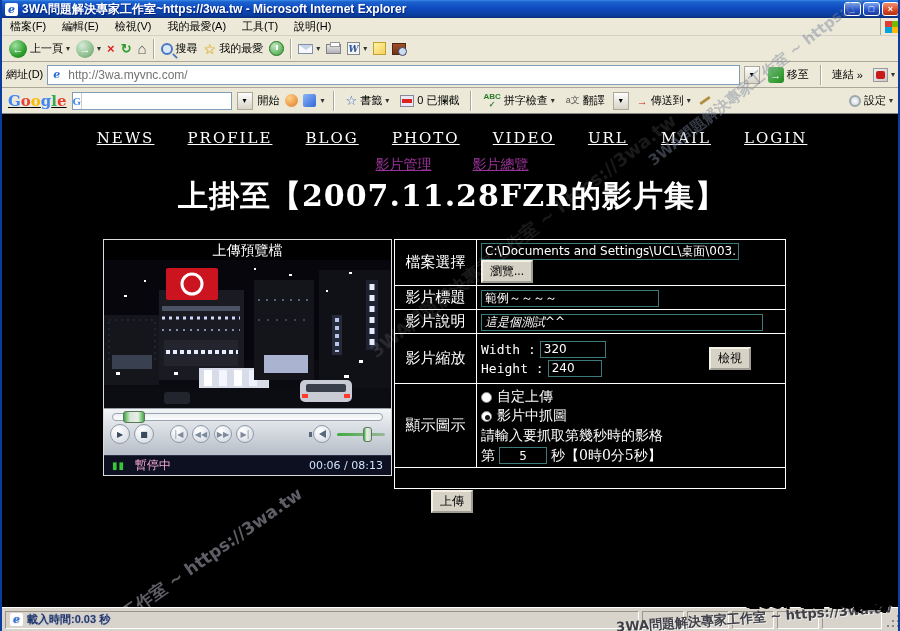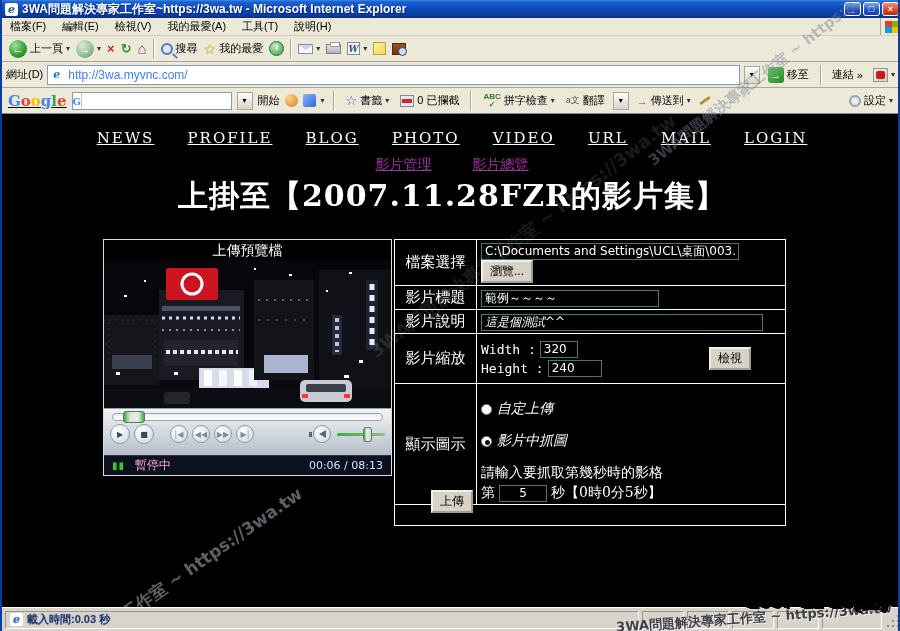--- a/index.html
+++ b/index.html
@@ -53,21 +53,21 @@
   .note{width:13px;height:13px;background:linear-gradient(135deg,#fff4a0,#f4d060);border:1px solid #c0a030;}
   .movie{width:14px;height:12px;background:linear-gradient(#a05028,#703418);border:1px solid #502810;position:relative;}
   .movie::after{content:"";position:absolute;right:-2px;bottom:-2px;width:7px;height:7px;border:1px solid #446;border-radius:50%;background:#cde;}
   .sep{width:2px;height:20px;margin:0 3px;border-left:1px solid #aca899;border-right:1px solid #fff;}
   .dd{font-size:8px;color:#333;}
   
   .addressbar{position:absolute;left:0;top:62px;width:900px;height:26px;background:#ece9d8;
     display:flex;align-items:center;padding:0 4px;gap:4px;border-bottom:1px solid #aca899;font-size:11px;}
   .addr-field{flex:1;height:20px;background:#fff;border:1px solid #7f9db9;display:flex;align-items:center;padding:0 2px;gap:3px;}
   .e-ico{width:13px;height:13px;border-radius:2px;background:#fff;color:#2a6fd6;font:bold italic 11px/13px "DejaVu Serif",serif;text-align:center;}
-  .addr-input{flex:1;border:none;outline:none;font:12px "Liberation Sans",sans-serif;color:#3b82f6;background:transparent;}
+  .addr-input{flex:1;border:none;outline:none;font:12px "Liberation Sans",sans-serif;color:#737373;background:transparent;}
   .addr-drop{width:16px;height:18px;background:linear-gradient(#fdfdfd,#d8d4c8);border:1px solid #aca899;text-align:center;font-size:8px;line-height:16px;}
   .go-btn{display:inline-flex;align-items:center;gap:3px;padding:1px 4px;}
   .go-sq{width:16px;height:16px;border-radius:3px;background:linear-gradient(135deg,#6fc46f,#1f8a1f);color:#fff;font:bold 11px/16px sans-serif;text-align:center;}
   .pdf{width:15px;height:14px;background:linear-gradient(135deg,#f0f0f0,#c8c8c8);border:1px solid #999;position:relative;}
   .pdf::after{content:"";position:absolute;left:2px;top:2px;width:9px;height:8px;background:#c81818;border-radius:2px;}
   
   .googlebar{position:absolute;left:0;top:88px;width:900px;height:26px;background:#ece9d8;
     display:flex;align-items:center;padding:0 6px;gap:5px;font-size:11px;border-bottom:1px solid #888;}
   .glogo{font:bold 15px "DejaVu Serif",serif;letter-spacing:0;text-decoration:underline;}
   .glogo .c1{color:#4285f4}.glogo .c2{color:#ea4335}.glogo .c3{color:#fbbc05}.glogo .c4{color:#4285f4}.glogo .c5{color:#34a853}.glogo .c6{color:#ea4335}
@@ -120,21 +120,21 @@
   .formbox table{width:100%;height:100%;border-collapse:collapse;}
   .formbox td{border:1px solid #fff;color:#fff;font-size:14px;padding:2px 4px;vertical-align:middle;}
   td.lbl{width:82px;text-align:center;font-size:15px;}
   .dark-input{background:#000;border:1px solid #3d7a7a;color:#fff;font:12px "DejaVu Sans",sans-serif;padding:1px 3px;height:17px;}
   .xp-push{background:#d6d2c6;border:2px outset #f4f0e4;color:#000;font-size:12px;padding:1px 7px;font-family:"Liberation Sans",sans-serif;}
   .whline{display:flex;align-items:center;gap:4px;margin:2px 0;font-family:"DejaVu Sans Mono",monospace;font-size:13px;}
   .row4wrap{display:flex;align-items:center;}
   .viewcol{margin-left:auto;margin-right:30px;}
   .radio{display:inline-block;width:11px;height:11px;border-radius:50%;background:#fff;border:1px solid #888;vertical-align:-2px;margin-right:5px;position:relative;}
   .radio.checked::after{content:"";position:absolute;left:3px;top:3px;width:5px;height:5px;border-radius:50%;background:#111;}
-  .optline{margin:14px 0;font-style:italic;}
+  .optline{margin:1px 0;}
   .hintline{margin:2px 0;}
   .secline{display:flex;align-items:center;gap:4px;}
   .upload-wrap{position:absolute;top:376px;left:0;width:100%;text-align:center;}
   
   .bigdate{position:absolute;right:10px;top:586px;color:#000000;font:bold 21px "Liberation Sans",sans-serif;
     text-shadow:-1px -1px 0 #000,1px -1px 0 #000,-1px 1px 0 #000,2px 2px 0 #000;z-index:60;}
   .wm{position:absolute;white-space:nowrap;pointer-events:none;font-family:"DejaVu Sans",sans-serif;font-weight:bold;}
   .wm-toolbar{left:615px;top:55px;color:rgba(120,130,155,0.45);font-size:15px;transform:rotate(-38deg);z-index:5;}
   .wm-mid{left:330px;top:110px;color:rgba(255,255,255,0.10);font-size:18px;transform:rotate(-38deg);z-index:5;}
   .wm-botleft{left:-30px;top:470px;color:rgba(190,190,205,0.50);font-size:17px;transform:rotate(-35deg);z-index:5;}
@@ -427,21 +427,21 @@
           <td class="lbl">影片說明</td>
           <td><input class="dark-input" style="width: 282px; font-style: italic;" value="這是個測試^^"></td>
         </tr>
         <tr style="height:50px">
           <td class="lbl">影片縮放</td>
           <td>
             <div class="row4wrap">
               <div>
                 <div class="whline">
                       <span>Width :</span>
-                  <input class="dark-input" style="width: 38px;" value="320">
+                  <input class="dark-input" style="width: 66px;" value="320">
                     </div>
                 <div class="whline">
                       <span>Height :</span>
                   <input class="dark-input" style="width: 54px;" value="240">
                     </div>
               </div>
               <div class="viewcol">
                 <button class="xp-push">檢視</button>
               </div>
             </div>

